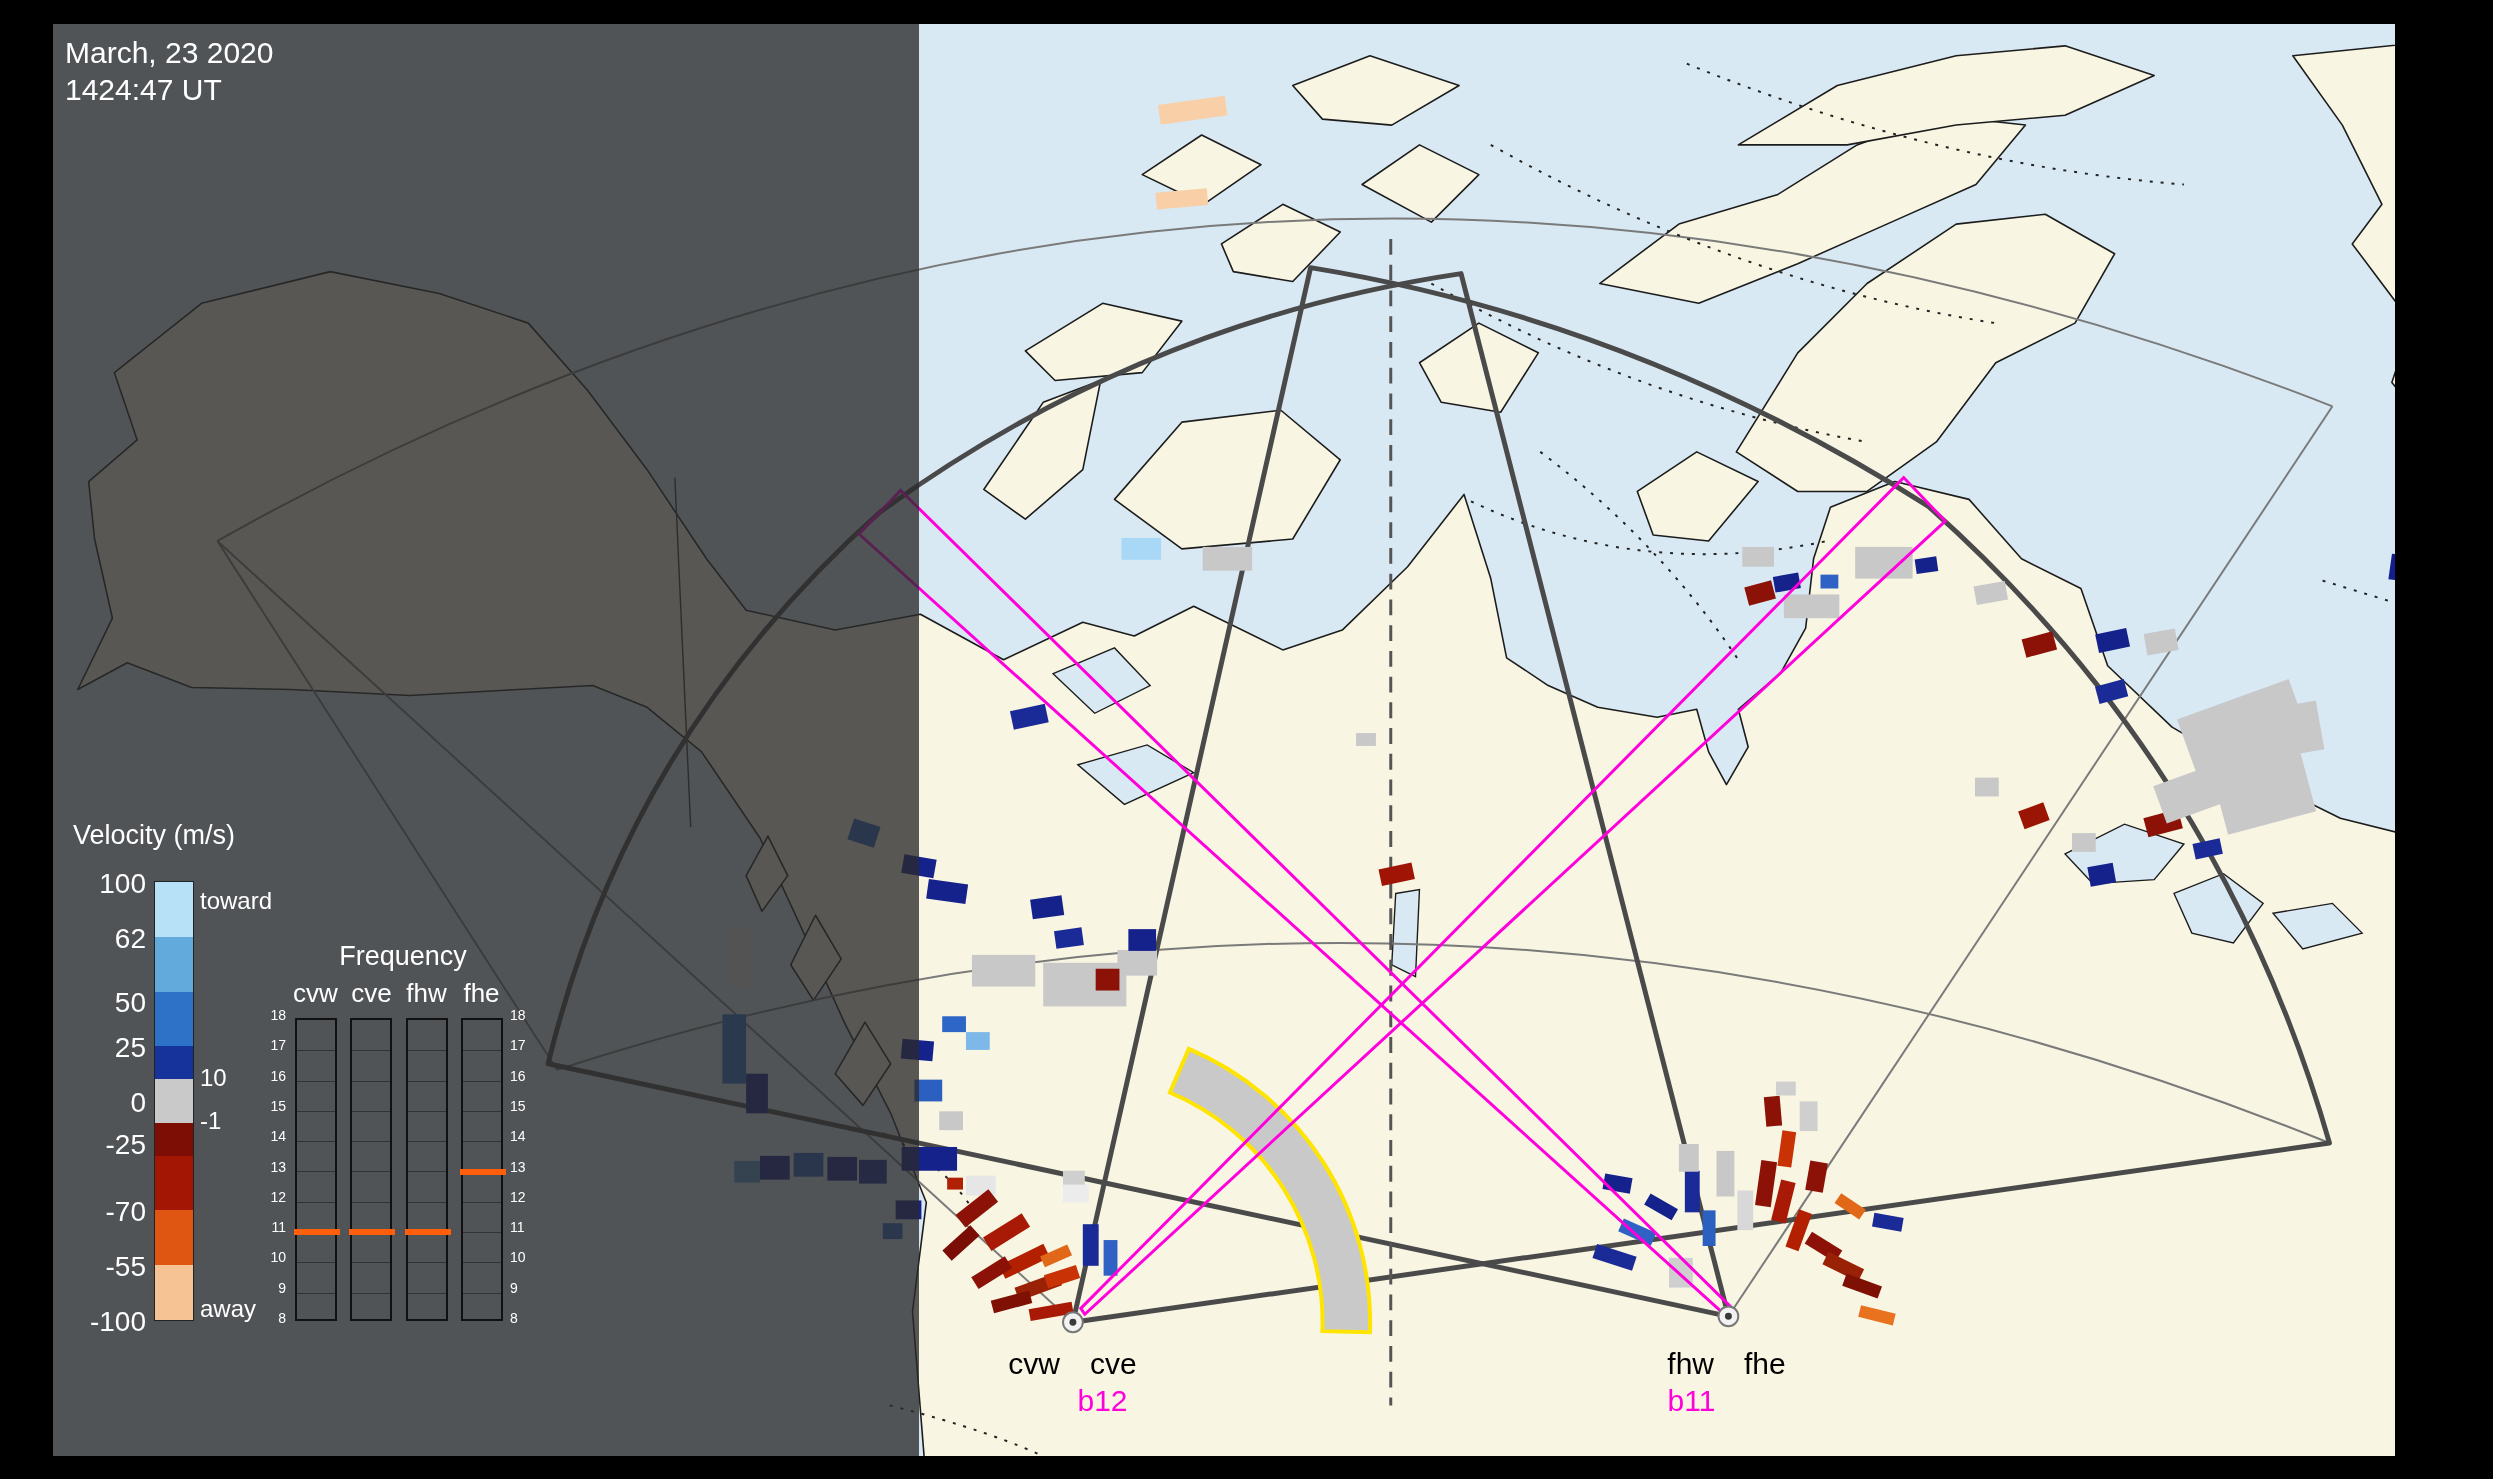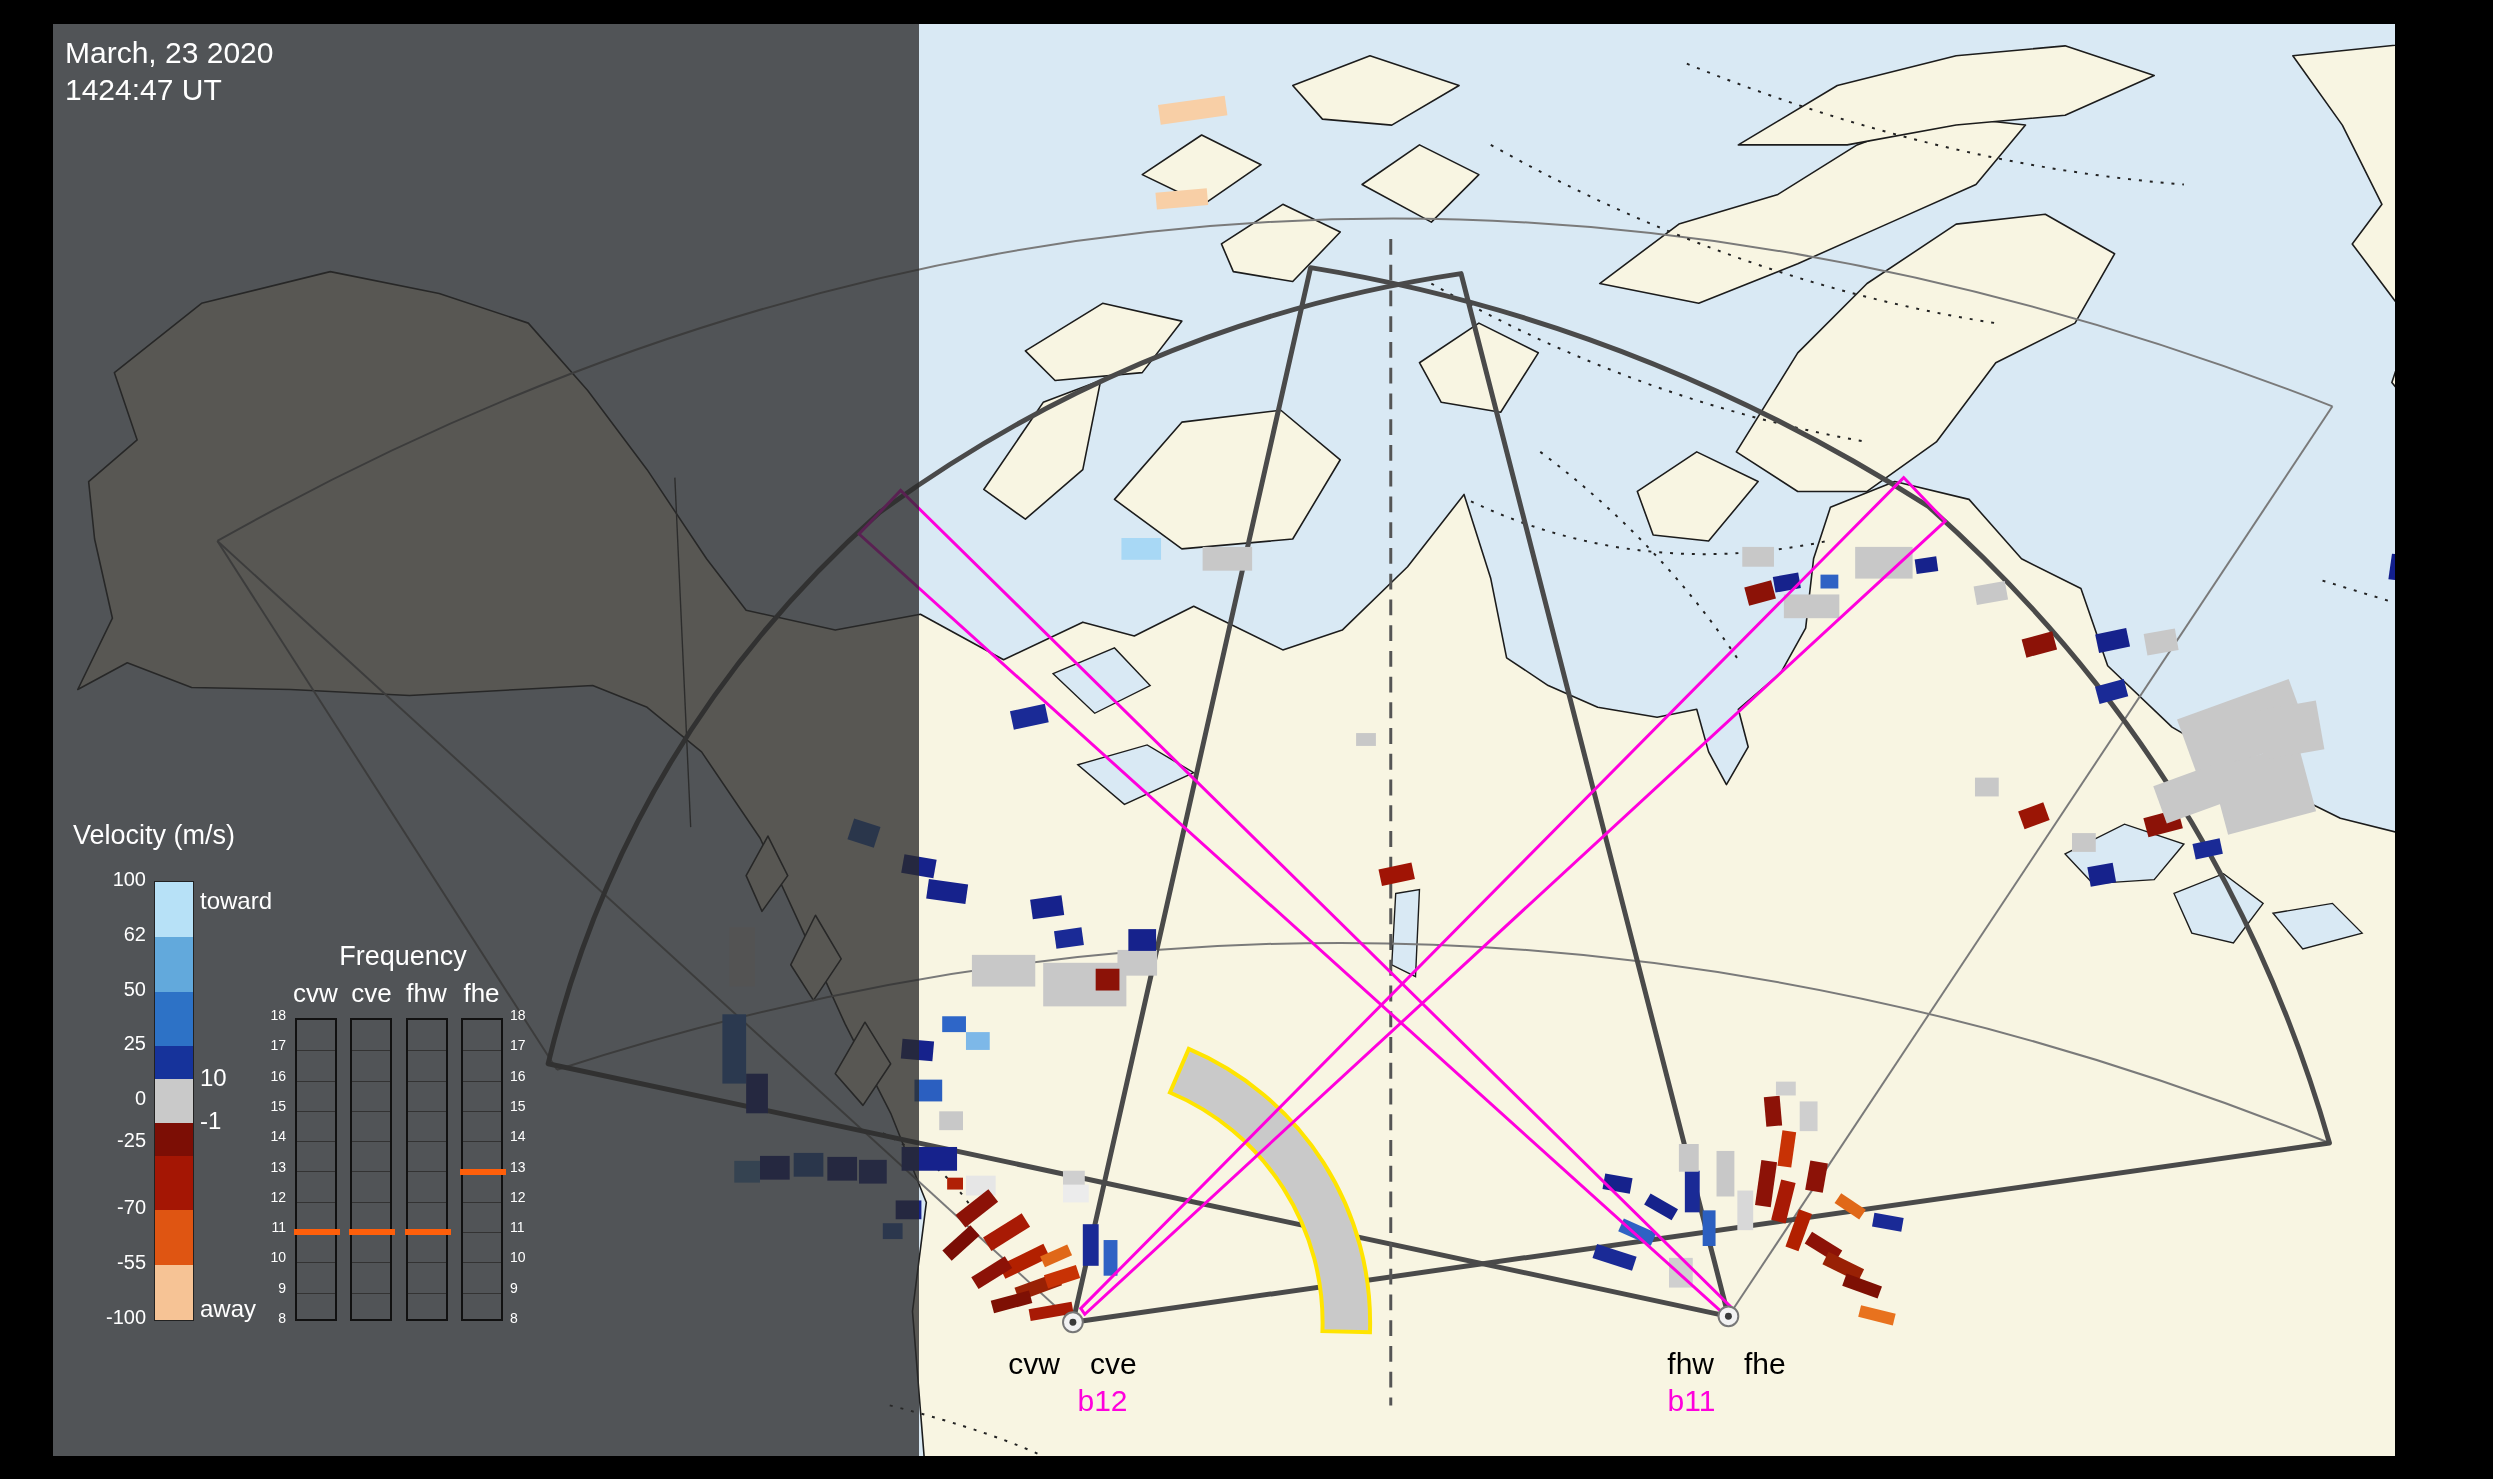--- a/index.html
+++ b/index.html
@@ -10,21 +10,21 @@
   #mapsvg{position:absolute;left:0;top:0;z-index:1;}
   #night{position:absolute;left:0;top:0;width:866px;height:1432px;
          background:var(--night,rgba(42,42,42,0.78));z-index:2;}
   .ovl{position:absolute;z-index:3;}
   #datetime{left:12px;top:10px;color:#fff;font-size:30px;line-height:37px;}
   #vel-title{left:20px;top:796px;color:#fff;font-size:27px;}
   #colorbar{left:101px;top:857px;width:38px;height:438px;border:1px solid #222;
             display:flex;flex-direction:column;}
   .cb-seg{width:100%;}
   #vel-ticks{left:24px;top:857px;width:69px;height:438px;}
-  .vtick{position:absolute;right:0;width:69px;text-align:right;color:#fff;font-size:20px;}
+  .vtick{position:absolute;right:0;width:69px;text-align:right;color:#fff;font-size:28px;}
   .cb-side{color:#fff;font-size:24px;left:147px;}
   #freq-title{left:236px;top:917px;width:228px;text-align:center;color:#fff;font-size:27px;}
   #freq-collabels{left:242px;top:954px;width:238px;height:30px;position:absolute;}
   .fcol-label{position:absolute;width:55px;text-align:center;color:#fff;font-size:26px;}
   #freq-cols{left:242px;top:994px;width:238px;height:303px;}
   .fcol{position:absolute;top:0;width:42px;height:303px;border:2px solid #111;box-sizing:border-box;}
   .fgrid{position:absolute;left:0;width:100%;height:1px;background:#333;}
   .fmark{position:absolute;left:-3px;width:46px;height:6px;}
   .fticks{top:994px;width:75px;height:303px;}
   #freq-ticks-l{left:158px;}
@@ -240,21 +240,21 @@
       <div class="cb-seg" style="height: 33px; background: rgb(22, 51, 155);"></div>
       <div class="cb-seg" style="height: 44px; background: rgb(201, 201, 201);"></div>
       <div class="cb-seg" style="height: 33px; background: rgb(124, 14, 5);"></div>
       <div class="cb-seg" style="height: 55px; background: rgb(164, 22, 4);"></div>
       <div class="cb-seg" style="height: 55px; background: rgb(223, 85, 18);"></div>
       <div class="cb-seg" style="height: 55px; background: rgb(246, 195, 149);"></div>
     </div>
   <div id="vel-ticks" class="ovl">
       <div class="vtick" style="top: -13px;">100</div>
       <div class="vtick" style="top: 42px;">62</div>
-      <div class="vtick" style="top: 97px;">50</div>
+      <div class="vtick" style="top: 106px;">50</div>
       <div class="vtick" style="top: 151px;">25</div>
       <div class="vtick" style="top: 206px;">0</div>
       <div class="vtick" style="top: 248px;">-25</div>
       <div class="vtick" style="top: 315px;">-70</div>
       <div class="vtick" style="top: 370px;">-55</div>
       <div class="vtick" style="top: 425px;">-100</div>
     </div>
   <div class="ovl cb-side" style="top:863px">toward</div>
   <div class="ovl cb-side" style="top:1271px">away</div>
   <div class="ovl cb-side" style="top:1040px">10</div>

